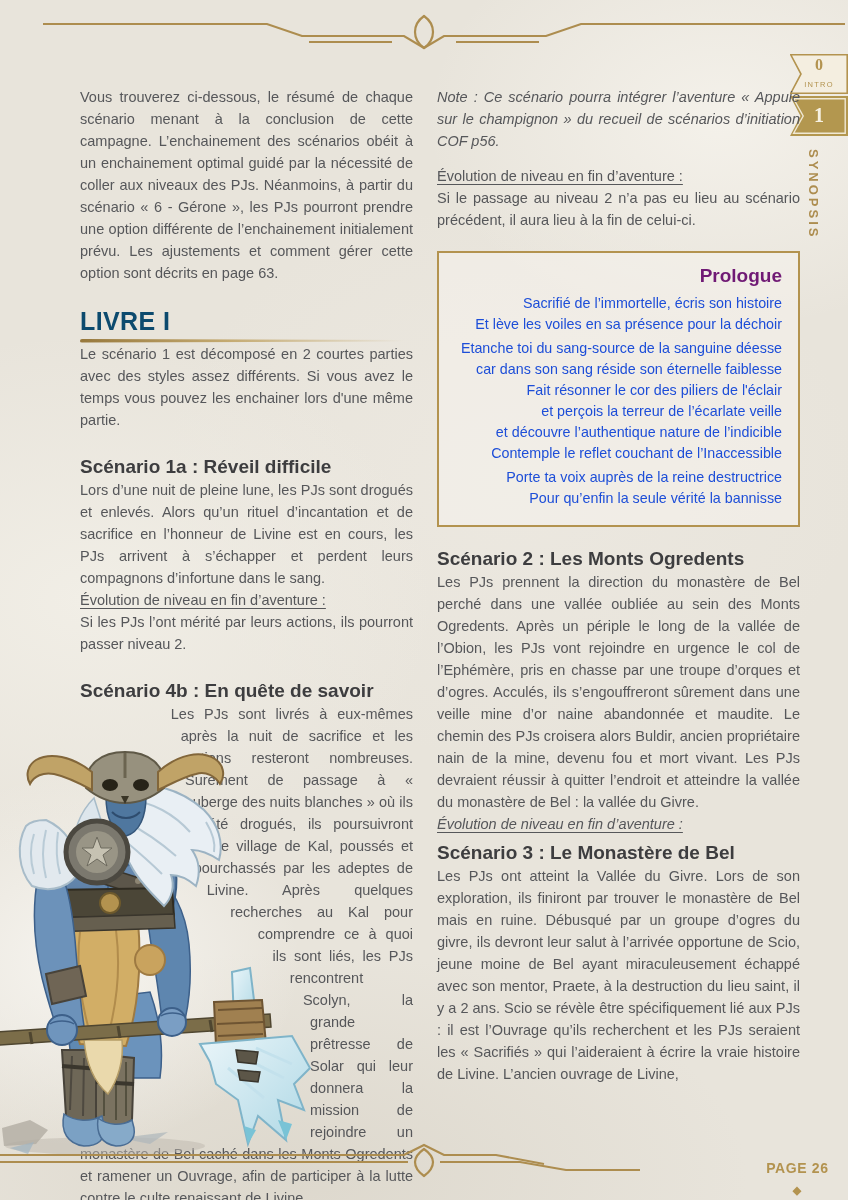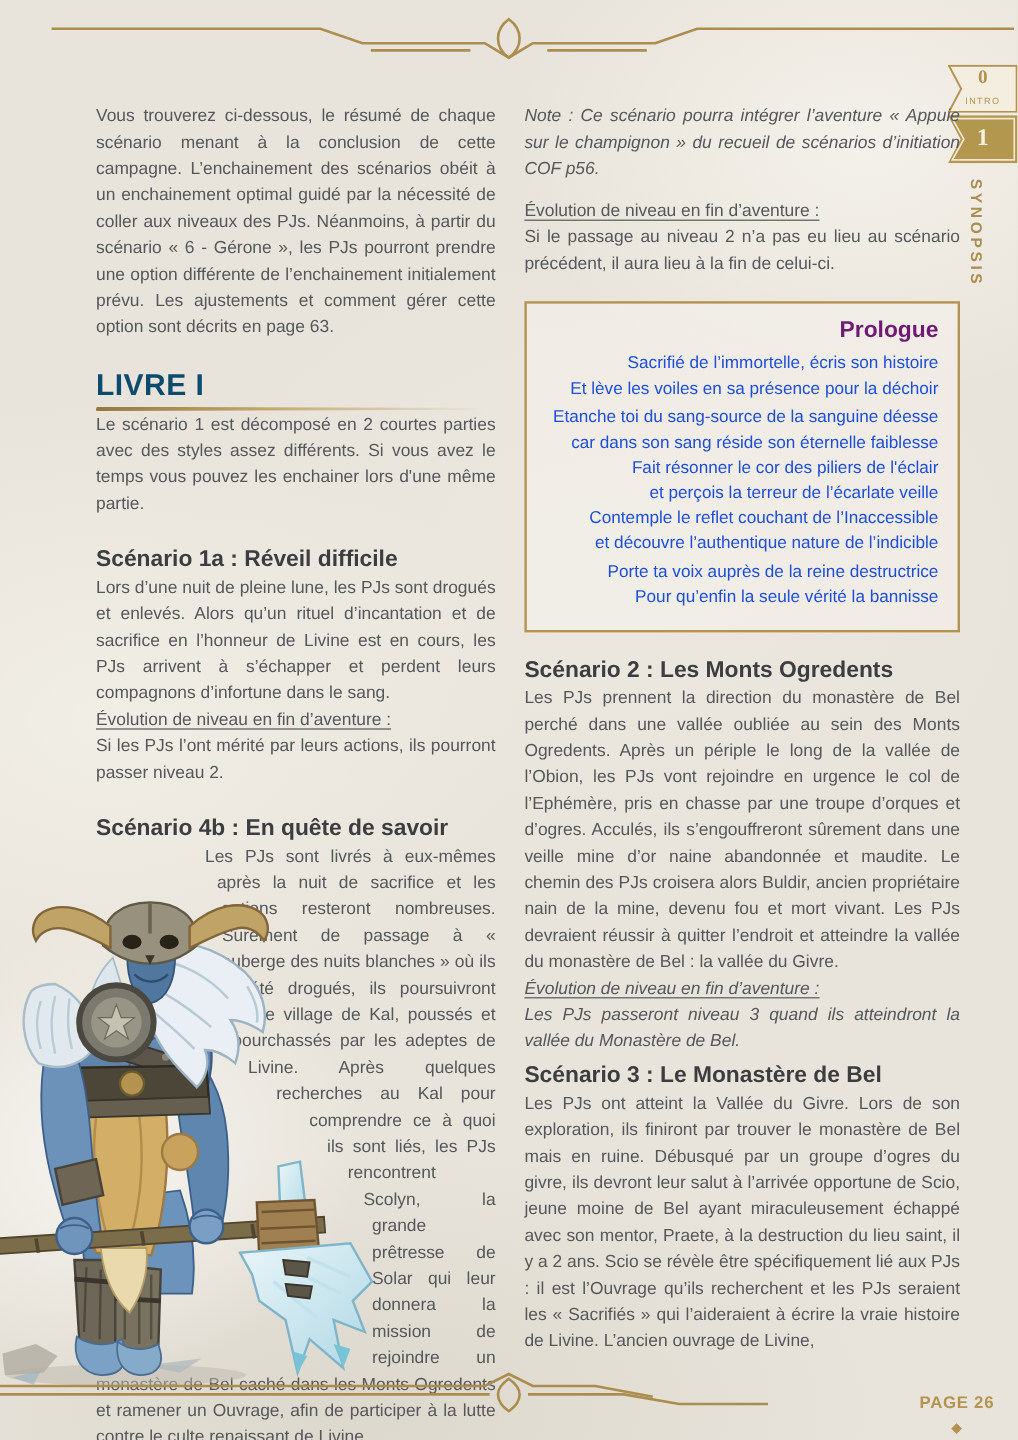--- a/index.html
+++ b/index.html
@@ -113,30 +113,29 @@
   <p class="evo-body">Si le passage au niveau 2 n’a pas eu lieu au scénario précédent, il aura lieu à la fin de celui-ci.</p>
 
   <div class="prologue-box">
     <div class="prologue-title">Prologue</div>
     <div class="poem-line">Sacrifié de l’immortelle, écris son histoire</div>
     <div class="poem-line">Et lève les voiles en sa présence pour la déchoir</div>
     <div class="poem-line stanza-gap">Etanche toi du sang-source de la sanguine déesse</div>
     <div class="poem-line">car dans son sang réside son éternelle faiblesse</div>
     <div class="poem-line">Fait résonner le cor des piliers de l'éclair</div>
     <div class="poem-line">et perçois la terreur de l’écarlate veille</div>
+    <div class="poem-line">et découvre l’authentique nature de l’indicible</div>
     <div class="poem-line">Contemple le reflet couchant de l’Inaccessible</div>
-    <div class="poem-line">et découvre l’authentique nature de l’indicible</div>
     <div class="poem-line stanza-gap">Porte ta voix auprès de la reine destructrice</div>
     <div class="poem-line">Pour qu’enfin la seule vérité la bannisse</div>
   </div>
 
   <div class="h-scen" style="margin-top:20px">Scénario 2 : Les Monts Ogredents</div>
   <p class="mt-body">Les PJs prennent la direction du monastère de Bel perché dans une vallée oubliée au sein des Monts Ogredents. Après un périple le long de la vallée de l’Obion, les PJs vont rejoindre en urgence le col de l’Ephémère, pris en chasse par une troupe d’orques et d’ogres. Acculés, ils s’engouffreront sûrement dans une veille mine d’or naine abandonnée et maudite. Le chemin des PJs croisera alors Buldir, ancien propriétaire nain de la mine, devenu fou et mort vivant. Les PJs devraient réussir à quitter l’endroit et atteindre la vallée du monastère de Bel : la vallée du Givre.</p>
   <p class="evo-label italic">Évolution de niveau en fin d’aventure :</p>
-  <p class="evo-body italic">Les PJs passeront niveau 3 quand ils atteindront la vallée du Monastère de Bel.</p>
   <div class="h-scen" style="margin-top:6px">Scénario 3 : Le Monastère de Bel</div>
   <p class="mt-body">Les PJs ont atteint la Vallée du Givre. Lors de son exploration, ils finiront par trouver le monastère de Bel mais en ruine. Débusqué par un groupe d’ogres du givre, ils devront leur salut à l’arrivée opportune de Scio, jeune moine de Bel ayant miraculeusement échappé avec son mentor, Praete, à la destruction du lieu saint, il y a 2 ans. Scio se révèle être spécifiquement lié aux PJs : il est l’Ouvrage qu’ils recherchent et les PJs seraient les « Sacrifiés » qui l’aideraient à écrire la vraie histoire de Livine. L’ancien ouvrage de Livine,</p>
 </div>
 
 <svg class="abs" style="left:0;top:748px" width="330" height="415" viewBox="0 0 330 415">
   <defs>
     <linearGradient id="bodyG" x1="0" y1="0" x2="0" y2="1">
       <stop offset="0" stop-color="#7397bf"></stop>
         <stop offset="1" stop-color="#52749a"></stop>
     </linearGradient>

